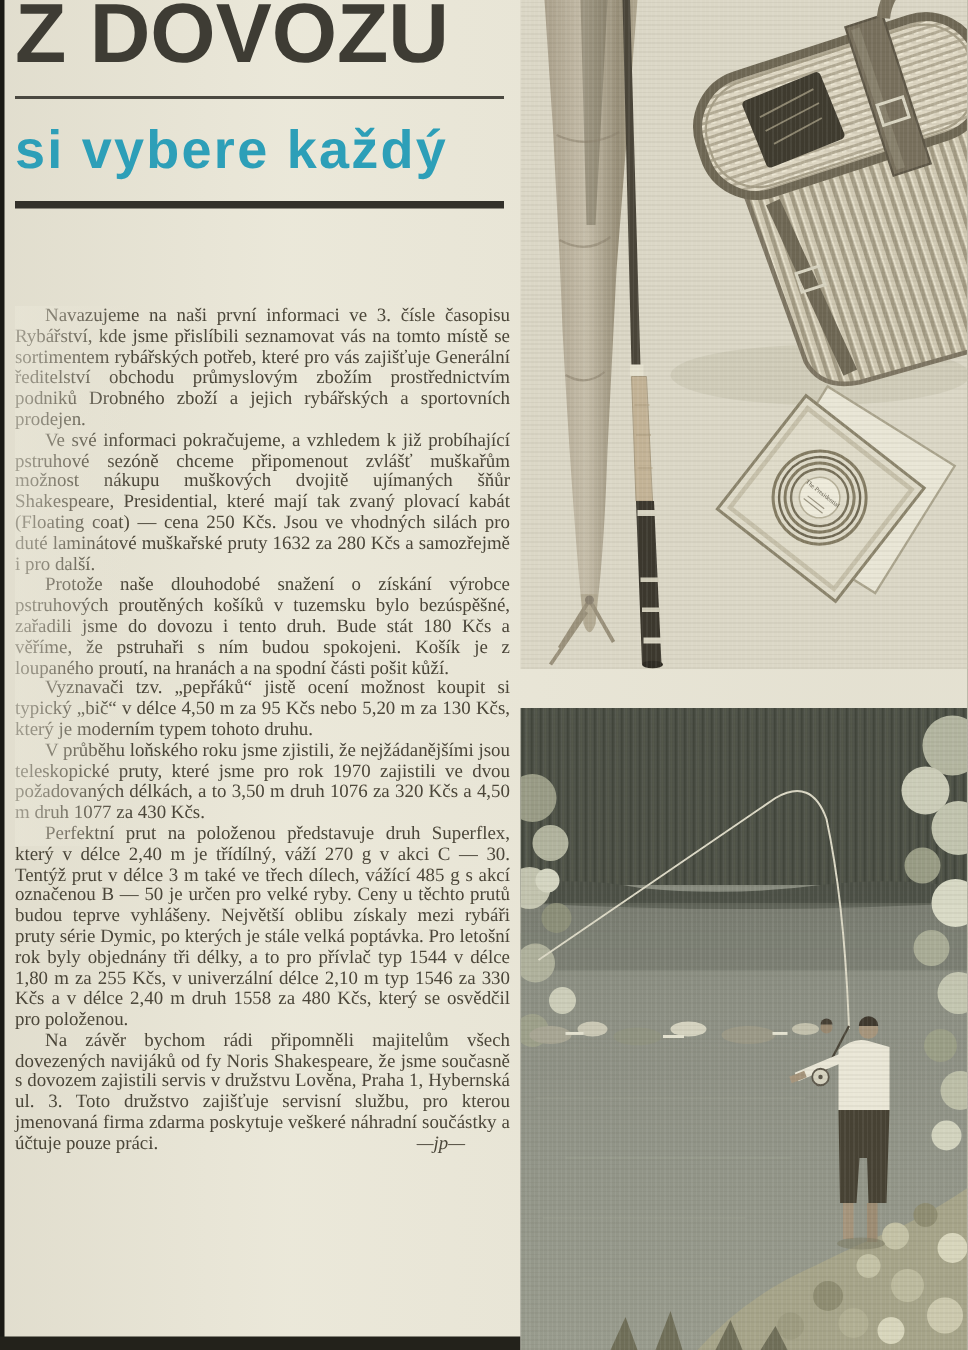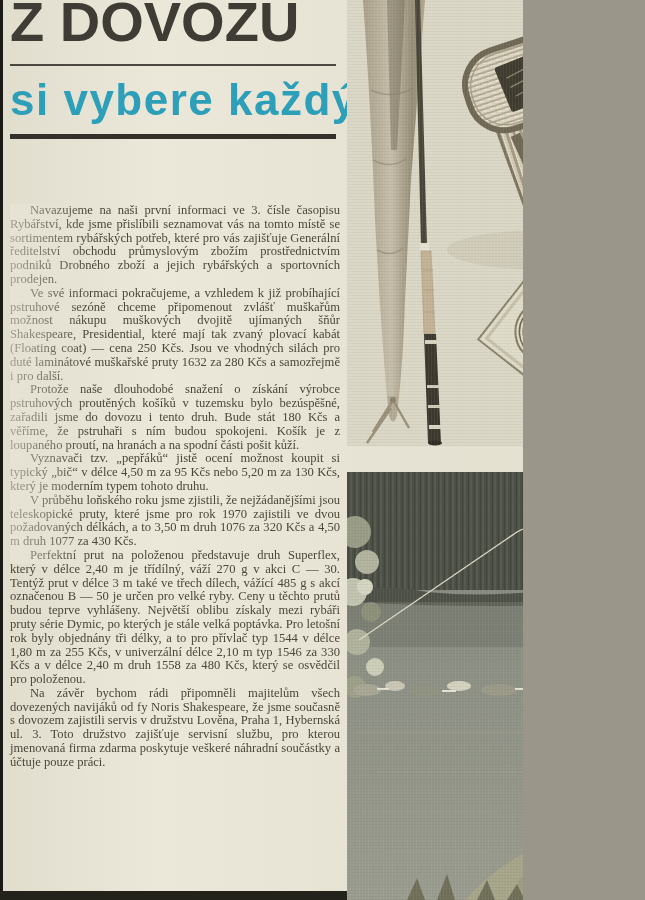--- a/index.html
+++ b/index.html
@@ -1,28 +1,28 @@
 <!DOCTYPE html>
 <html><head>
 <meta charset="utf-8">
 <style>
   html,body{margin:0;padding:0;background:#9a968a;}
-  .page{position:relative;width:523px;height:900px;background:#eae7d8;overflow:hidden;
+  .page{position:relative;width:645px;height:900px;background:#eae7d8;overflow:hidden;
         font-family:"Liberation Serif",serif;}
   .page::before{content:"";position:absolute;inset:0;pointer-events:none;
         background:linear-gradient(90deg,rgba(120,110,85,.08),rgba(255,255,250,.04) 30%,rgba(120,110,85,.05) 90%);}
   .scan-left{position:absolute;left:0;top:0;width:3px;height:900px;background:#1b1a15;}
   .scan-bottom{position:absolute;left:0;top:891px;width:347px;height:9px;background:#23221b;}
   .text-col{position:absolute;left:10px;top:0;width:330px;height:900px;}
   .headline-main{position:absolute;left:0;top:-6px;margin:0;
         font-family:"Liberation Sans",sans-serif;font-weight:700;font-size:56px;line-height:56px;
         color:#3e3c34;letter-spacing:0px;white-space:nowrap;}
   .rule-thin{position:absolute;left:0;top:64px;width:326px;height:2px;background:#4a4840;}
   .headline-sub{position:absolute;left:0;top:76px;margin:0;
-        font-family:"Liberation Sans",sans-serif;font-weight:700;font-size:44px;line-height:48px;
+        font-family:"Liberation Sans",sans-serif;font-weight:700;font-size:36px;line-height:48px;
         color:#2d9fb8;letter-spacing:1.5px;white-space:nowrap;}
   .rule-thick{position:absolute;left:0;top:134px;width:326px;height:5px;background:#33312a;}
   .article-body{position:absolute;left:0;top:204px;width:330px;color:#4b4639;
         font-size:12.6px;line-height:13.8px;text-align:justify;}
   .article-body p{margin:0;text-indent:20px;}
   .signature{margin-top:-13.8px;text-align:right;padding-right:30px;font-style:italic;color:#4b4639;}
   .ink-fade{position:absolute;left:0;top:204px;width:78px;height:360px;pointer-events:none;
         background:linear-gradient(90deg,rgba(234,231,216,.55),rgba(234,231,216,0));}
   figure.photo{position:absolute;margin:0;overflow:hidden;}
   .photo-top{left:347px;top:0;width:298px;height:446px;background:#dbd7c6;}
@@ -47,20 +47,21 @@
     <div class="rule-thick"></div>
 
     <div class="article-body">
       <p>Navazujeme na naši první informaci ve 3. čísle časopisu Rybářství, kde jsme přislíbili seznamovat vás na tomto místě se sortimentem rybářských potřeb, které pro vás zajišťuje Generální ředitelství obchodu průmyslovým zbožím prostřednictvím podniků Drobného zboží a jejich rybářských a sportovních prodejen.</p>
       <p>Ve své informaci pokračujeme, a vzhledem k již probíhající pstruhové sezóně chceme připomenout zvlášť muškařům možnost nákupu muškových dvojitě ujímaných šňůr Shakespeare, Presidential, které mají tak zvaný plovací kabát (Floating coat) — cena 250 Kčs. Jsou ve vhodných silách pro duté laminátové muškařské pruty 1632 za 280 Kčs a samozřejmě i pro další.</p>
       <p>Protože naše dlouhodobé snažení o získání výrobce pstruhových proutěných košíků v tuzemsku bylo bezúspěšné, zařadili jsme do dovozu i tento druh. Bude stát 180 Kčs a věříme, že pstruhaři s ním budou spokojeni. Košík je z loupaného proutí, na hranách a na spodní části pošit kůží.</p>
       <p>Vyznavači tzv. „pepřáků“ jistě ocení možnost koupit si typický „bič“ v délce 4,50 m za 95 Kčs nebo 5,20 m za 130 Kčs, který je moderním typem tohoto druhu.</p>
       <p>V průběhu loňského roku jsme zjistili, že nejžádanějšími jsou teleskopické pruty, které jsme pro rok 1970 zajistili ve dvou požadovaných délkách, a to 3,50 m druh 1076 za 320 Kčs a 4,50 m druh 1077 za 430 Kčs.</p>
       <p>Perfektní prut na položenou představuje druh Superflex, který v délce 2,40 m je třídílný, váží 270 g v akci C — 30. Tentýž prut v délce 3 m také ve třech dílech, vážící 485 g s akcí označenou B — 50 je určen pro velké ryby. Ceny u těchto prutů budou teprve vyhlášeny. Největší oblibu získaly mezi rybáři pruty série Dymic, po kterých je stále velká poptávka. Pro letošní rok byly objednány tři délky, a to pro přívlač typ 1544 v délce 1,80 m za 255 Kčs, v univerzální délce 2,10 m typ 1546 za 330 Kčs a v délce 2,40 m druh 1558 za 480 Kčs, který se osvědčil pro položenou.</p>
       <p>Na závěr bychom rádi připomněli majitelům všech dovezených navijáků od fy Noris Shakespeare, že jsme současně s dovozem zajistili servis v družstvu Lověna, Praha 1, Hybernská ul. 3. Toto družstvo zajišťuje servisní službu, pro kterou jmenovaná firma zdarma poskytuje veškeré náhradní součástky a účtuje pouze práci.</p>
+      <div class="signature">—jp—</div>
     </div>
     <div class="ink-fade"></div>
   </div>
 
   <figure class="photo photo-top">
     <svg viewBox="0 0 298 446" width="298" height="446">
       <defs>
         <pattern id="weaveH" width="7" height="5" patternUnits="userSpaceOnUse">
           <rect width="7" height="5" fill="#ddd6c2"></rect>
           <rect width="7" height="2" fill="#b2aa94"></rect>

